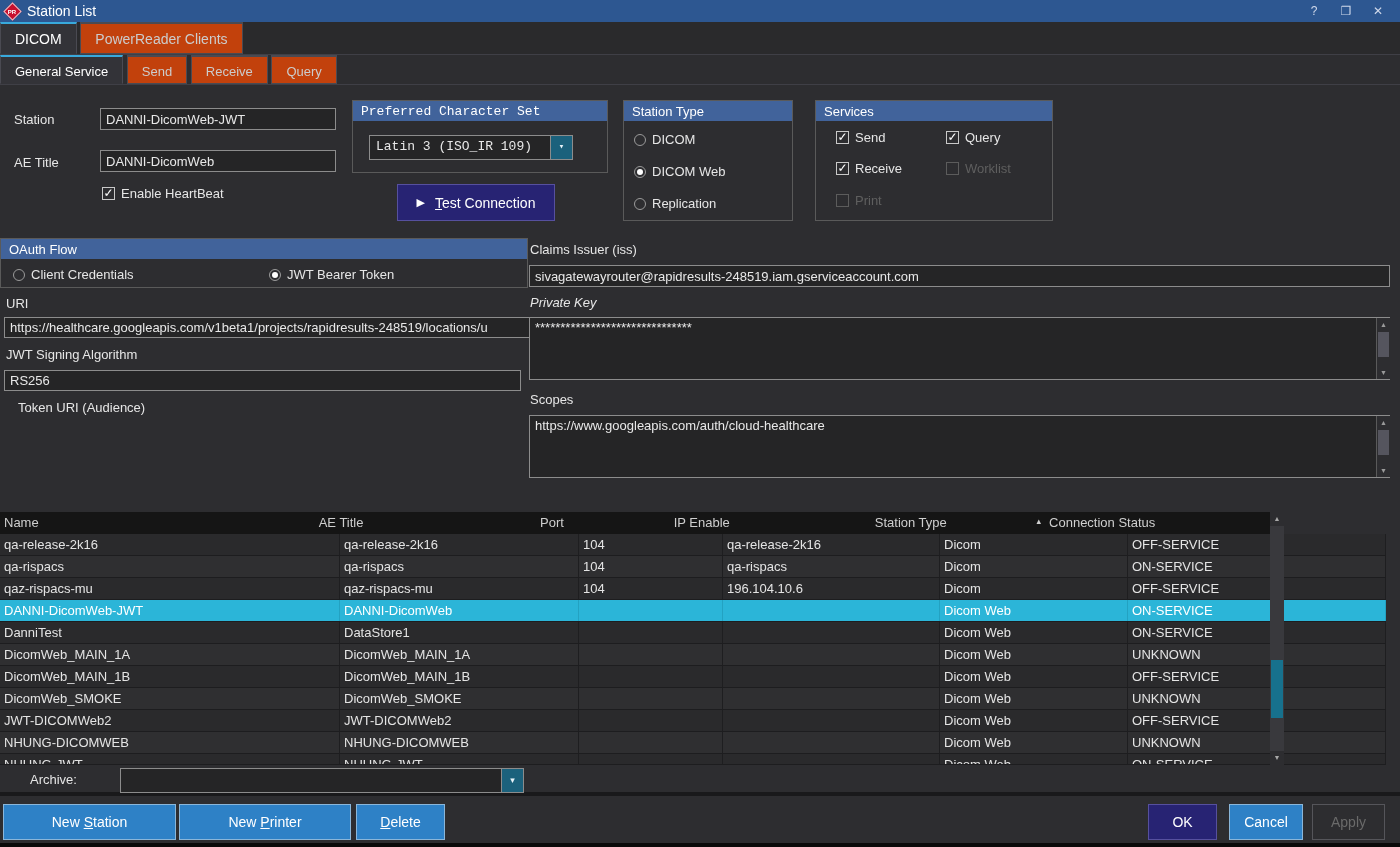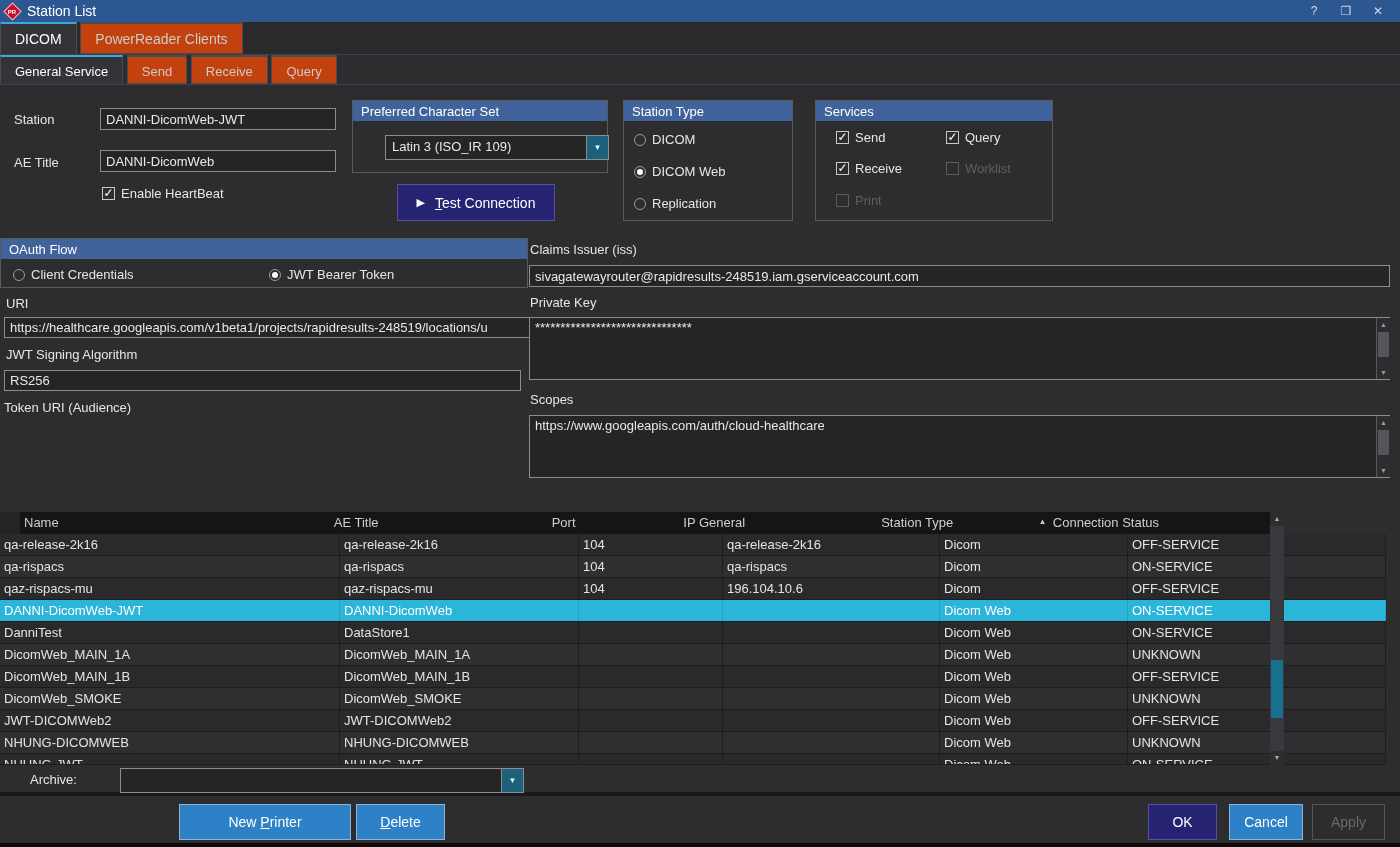--- a/index.html
+++ b/index.html
@@ -55,21 +55,21 @@
   .play-ico { margin-right:10px; font-size:11px; }
 
   
   .vscroll { position:absolute; width:14px; background:#2d2d30; border-left:1px solid #5a5a5a; }
   .vscroll .arr { position:absolute; left:0; width:13px; height:13px; color:#9a9a9a; font-size:7px; text-align:center; line-height:13px; background:#2d2d30; }
   .vscroll .arr.up { top:0; }
   .vscroll .arr.dn { bottom:0; }
   .vscroll .thumb { position:absolute; left:1px; width:11px; background:#55555e; }
 
   
-  .table-wrap { position:absolute; left:0; top:512px; width:1284px; height:253px; background:#242426;padding-left:20px; }
+  .table-wrap { position:absolute; left:0; top:512px; width:1284px; height:253px; background:#242426; }
   .t-header { display:flex; height:22px; background:#151515; color:#cfcfcf; }
   .t-header .hcell { padding:3px 4px 0 4px; white-space:nowrap; overflow:hidden; position:relative; }
   .sort-arrow { position:absolute; right:4px; top:4px; font-size:9px; color:#cfcfcf; }
   .t-body { position:absolute; left:0; top:22px; width:1386px; height:231px; overflow:hidden; }
   .t-row { display:flex; height:22px; background:#2a2a2c; border-bottom:1px solid #1d1d1f; color:#e4e4e4; }
   .t-row:nth-child(even) { background:#2f2f31; }
   .t-row .cell { padding:3px 4px 0 4px; white-space:nowrap; overflow:hidden; border-right:1px solid #1e1e20; height:100%; }
   .t-row.selected { background:#2bb5d8; color:#ffffff; }
   .t-row.selected .cell { border-right-color:#23a2c2; }
   .t-row.clipped { height:11px; overflow:hidden; }
@@ -120,23 +120,23 @@
     <input class="tb" style="left: 100px; top: 23px; width: 236px; height: 22px;" value="DANNI-DicomWeb-JWT">
 
     <div class="lbl" style="left:14px; top:70px;">AE Title</div>
     <input class="tb" style="left: 100px; top: 65px; width: 236px; height: 22px;" value="DANNI-DicomWeb">
 
     <div class="check-item checked" style="left:102px; top:101px;">
       <span class="check-box"></span>
       <span class="cap">Enable HeartBeat</span>
     </div>
 
-    <div class="groupbox" style="left:352px; top:15px; width:256px; height:73px;">
+    <div class="groupbox" style="left:352px; top:15px; width:256px; height:73px;font-family:Liberation Mono, monospace;">
       <div class="group-header">Preferred Character Set</div>
-      <div class="combo" style="left:32px; top:34px; width:224px;">
+      <div class="combo" style="left:16px; top:34px; width:204px;">
         <div class="combo-text">Latin 3 (ISO_IR 109)</div>
         <div class="combo-btn">▾</div>
       </div>
     </div>
 
     <div class="btn btn-navy" style="left:397px; top:99px; width:158px; height:37px;">
       <span class="play-ico">▶</span>
       <span><u>T</u>est Connection</span>
     </div>
 
@@ -191,26 +191,26 @@
           <span class="cap">Print</span>
       </div>
     </div>
 
     <div class="lbl" style="left:6px; top:211px;">URI</div>
     <input class="tb" style="left: 4px; top: 232px; width: 623px; height: 21px;" value="https://healthcare.googleapis.com/v1beta1/projects/rapidresults-248519/locations/u">
 
     <div class="lbl" style="left:6px; top:262px;">JWT Signing Algorithm</div>
     <input class="tb" style="left: 4px; top: 285px; width: 517px; height: 21px;" value="RS256">
 
-    <div class="lbl" style="left:4px; top:315px;">Token URI (Audience)</div>
+    <div class="lbl" style="left:18px; top:315px;">Token URI (Audience)</div>
 
     <div class="lbl" style="left:530px; top:157px;">Claims Issuer (iss)</div>
     <input class="tb" style="left: 529px; top: 180px; width: 861px; height: 22px;" value="sivagatewayrouter@rapidresults-248519.iam.gserviceaccount.com">
 
-    <div class="lbl" style="left:530px; top:210px;">Private Key</div>
+    <div class="lbl" style="left:530px; top:210px;font-style:italic;">Private Key</div>
     <textarea class="tb" style="left: 529px; top: 232px; width: 861px; height: 63px;">*******************************</textarea>
     <div class="vscroll" style="left:1376px; top:233px; height:61px;">
       <div class="arr up">▲</div>
       <div class="thumb" style="top:14px; height:25px;"></div>
       <div class="arr dn">▼</div>
     </div>
 
     <div class="lbl" style="left:530px; top:307px;">Scopes</div>
     <textarea class="tb" style="left: 529px; top: 330px; width: 861px; height: 63px;">https://www.googleapis.com/auth/cloud-healthcare</textarea>
     <div class="vscroll" style="left:1376px; top:331px; height:61px;">
@@ -218,21 +218,21 @@
       <div class="thumb" style="top:14px; height:25px;"></div>
       <div class="arr dn">▼</div>
     </div>
   </div>
 
   <div class="table-wrap">
     <div class="t-header" id="table-header">
         <div class="hcell" style="width: 340px;">Name</div>
         <div class="hcell" style="width: 239px;">AE Title</div>
         <div class="hcell" style="width: 144px;">Port</div>
-        <div class="hcell" style="width: 217px;">IP General</div>
+        <div class="hcell" style="width: 217px;">IP Enable</div>
         <div class="hcell" style="width: 188px;">Station Type<span class="sort-arrow">▴</span></div>
         <div class="hcell" style="width: 258px;">Connection Status</div>
       </div>
     <div class="t-body" id="table-body">
         <div class="t-row">
           <div class="cell" style="width: 340px;">qa-release-2k16</div>
           <div class="cell" style="width: 239px;">qa-release-2k16</div>
           <div class="cell" style="width: 144px;">104</div>
           <div class="cell" style="width: 217px;">qa-release-2k16</div>
           <div class="cell" style="width: 188px;">Dicom</div>
@@ -328,20 +328,23 @@
 
   <div class="archive-row">
     <div class="lbl" style="left:30px; top:7px;">Archive:</div>
     <div class="combo" style="left:120px; top:3px; width:404px;">
       <div class="combo-text"></div>
       <div class="combo-btn">▾</div>
     </div>
   </div>
 
   <div class="bottom-bar">
+    <div class="btn btn-blue" style="left:3px; top:4px; width:173px; height:36px;">
+      <span>New <u>S</u>tation</span>
+    </div>
     <div class="btn btn-blue" style="left:179px; top:4px; width:172px; height:36px;">
       <span>New <u>P</u>rinter</span>
     </div>
     <div class="btn btn-blue" style="left:356px; top:4px; width:89px; height:36px;">
       <span><u>D</u>elete</span>
     </div>
     <div class="btn btn-navy" style="left:1148px; top:4px; width:69px; height:36px;">OK</div>
     <div class="btn btn-blue" style="left:1229px; top:4px; width:74px; height:36px;">Cancel</div>
     <div class="btn btn-disabled" style="left:1312px; top:4px; width:73px; height:36px;">Apply</div>
   </div>

